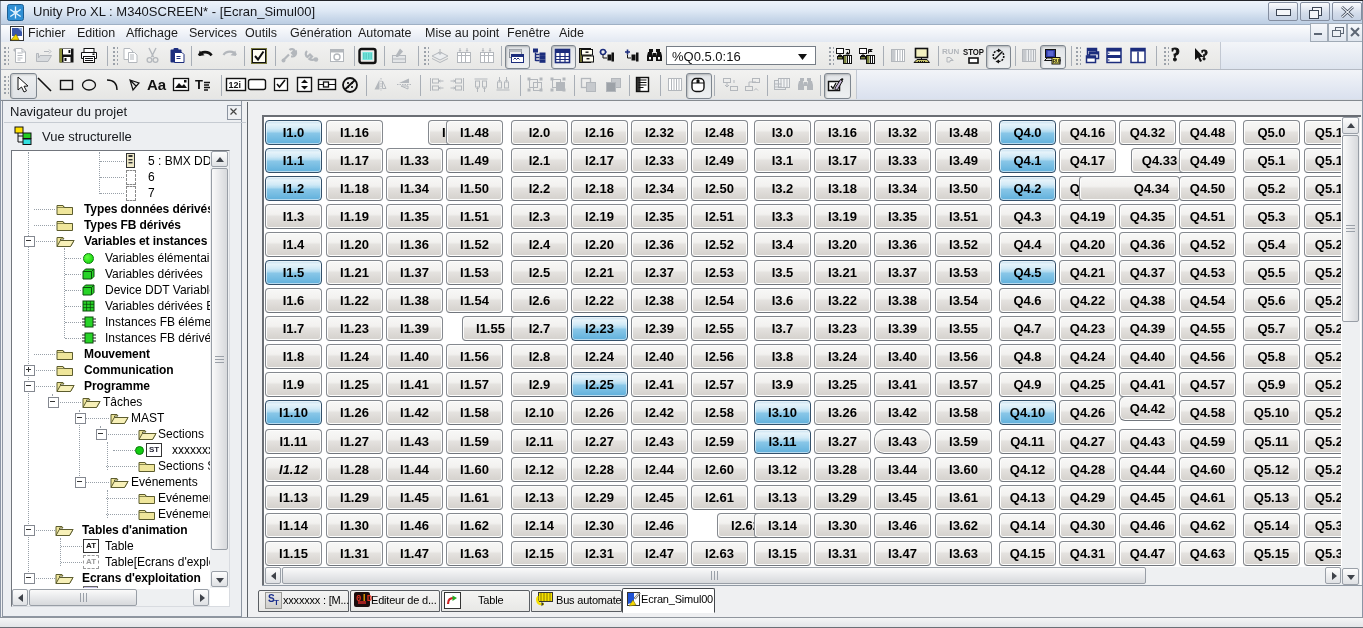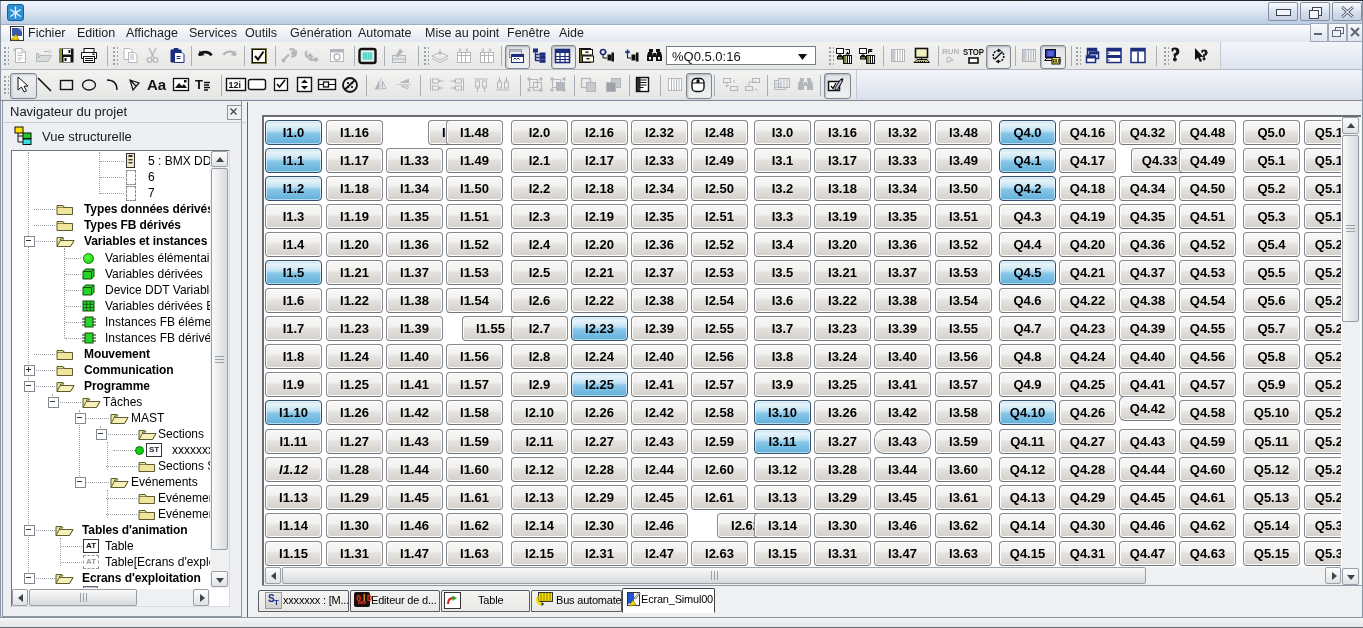--- a/index.html
+++ b/index.html
@@ -29,20 +29,21 @@
 <div id="wrap" style="position:absolute;left:0;top:0;width:1363px;height:628px;">
 <div style="position:absolute;left:0;top:0;width:1363px;height:1px;background:#23252a;"></div>
     <div style="position:absolute;left:0;top:1px;width:1363px;height:23px;background:linear-gradient(180deg,#eef4fb 0%,#dfe9f5 40%,#c9d8ea 75%,#bcCDe2 100%);border-bottom:1px solid #9fb0c4;"></div>
     <svg style="left:7px;top:4px" width="17" height="17" viewBox="0 0 17 17">
 <rect x="0.5" y="0.5" width="16" height="16" rx="2" fill="#2f8fd4" stroke="#1b5d92"></rect>
 <g stroke="#eaf6ff" stroke-width="1.3" fill="none">
 <path d="M8.5 2.5v12M3.3 5.5l10.4 7M13.7 5.5l-10.4 7"></path>
       </g>
 <circle cx="8.5" cy="8.5" r="2" fill="#d9ecfa"></circle>
     </svg>
+    <div style="position:absolute;left:33px;top:4px;font-size:13px;color:#15161a;">Unity Pro XL : M340SCREEN* - [Ecran_Simul00]</div>
     <div style="position:absolute;left:1268px;top:2px;width:28px;height:17px;border:1px solid #848ea0;border-radius:2px;background:linear-gradient(#fbfcfe,#d3dcea 60%,#c6d2e4);">
       <div style="position:absolute;left:7px;top:6px;width:13px;height:5px;border:1px solid #3c4554;background:#f4f6f9;"></div>
     </div>
     <div style="position:absolute;left:1300px;top:2px;width:28px;height:17px;border:1px solid #848ea0;border-radius:2px;background:linear-gradient(#fbfcfe,#d3dcea 60%,#c6d2e4);">
       <div style="position:absolute;left:11px;top:4px;width:8px;height:7px;border:1px solid #3c4554;background:#f4f6f9;"></div>
       <div style="position:absolute;left:8px;top:7px;width:8px;height:7px;border:1px solid #3c4554;background:#f4f6f9;"></div>
     </div>
     <div style="position:absolute;left:1332px;top:2px;width:28px;height:17px;border:1px solid #848ea0;border-radius:2px;background:linear-gradient(#fbfcfe,#d3dcea 60%,#c6d2e4);">
       <svg style="left:8px;top:3px" width="13" height="12" viewBox="0 0 13 12">
         <path d="M1 1l11 10M12 1L1 11" stroke="#343e4e" stroke-width="2.6"></path>
@@ -757,21 +758,21 @@
         <div class="btn" style="left:1059px;top:344px;">Q4.24</div>
         <div class="btn" style="left:1059px;top:372px;">Q4.25</div>
         <div class="btn" style="left:1059px;top:400px;">Q4.26</div>
         <div class="btn" style="left:1059px;top:429px;">Q4.27</div>
         <div class="btn" style="left:1059px;top:457px;">Q4.28</div>
         <div class="btn" style="left:1059px;top:485px;">Q4.29</div>
         <div class="btn" style="left:1059px;top:513px;">Q4.30</div>
         <div class="btn" style="left:1059px;top:541px;">Q4.31</div>
         <div class="btn" style="left:1119px;top:120px;">Q4.32</div>
         <div class="btn" style="left:1119px;top:148px;margin-left:12px;">Q4.33</div>
-        <div class="btn" style="left:1119px;top:176px;">Q4.34</div>
+        <div class="btn" style="left:1079px;top:176px;padding-left:44px;">Q4.34</div>
         <div class="btn" style="left:1119px;top:204px;">Q4.35</div>
         <div class="btn" style="left:1119px;top:232px;">Q4.36</div>
         <div class="btn" style="left:1119px;top:260px;">Q4.37</div>
         <div class="btn" style="left:1119px;top:288px;">Q4.38</div>
         <div class="btn" style="left:1119px;top:316px;">Q4.39</div>
         <div class="btn" style="left:1119px;top:344px;">Q4.40</div>
         <div class="btn" style="left:1119px;top:372px;">Q4.41</div>
         <div class="btn" style="left:1119px;top:396px;border-radius:6px;">Q4.42</div>
         <div class="btn" style="left:1119px;top:429px;">Q4.43</div>
         <div class="btn" style="left:1119px;top:457px;">Q4.44</div>

